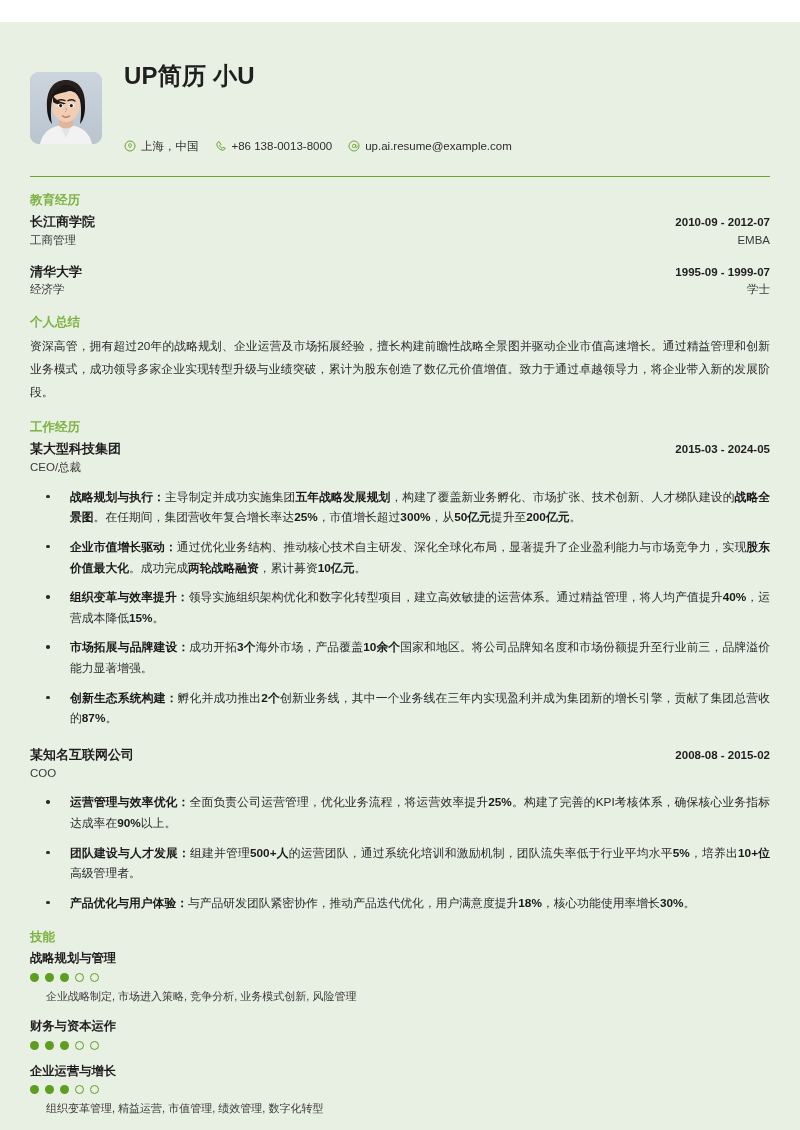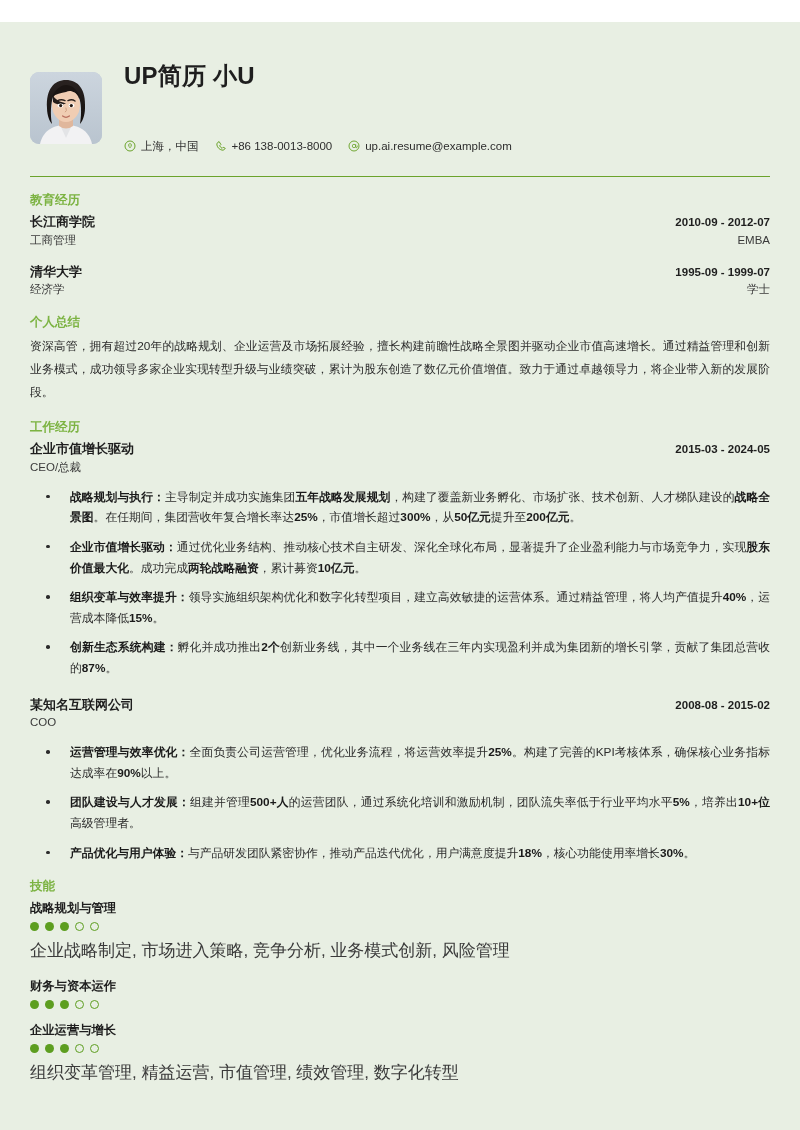--- a/index.html
+++ b/index.html
@@ -181,23 +181,24 @@
   .dot {
     width: 9px;
     height: 9px;
     border-radius: 50%;
     margin-right: 6px;
     box-sizing: border-box;
   }
   .dot.on  { background: #5d9e20; }
   .dot.off { background: transparent; border: 1.6px solid #5d9e20; }
   .skill-items {
-    font-size: 17px;
+    font-size: 11px;
     color: #3a3a3a;
     line-height: 1.6;
+    margin-left: 16px;
   }
 </style>
 </head>
 <body>
 
 <div class="top-white"></div>
 
 <div class="page">
 
   <div class="header">
@@ -310,28 +311,29 @@
   <div class="section">
     <div class="section-title">个人总结</div>
     <div class="summary">资深高管，拥有超过20年的战略规划、企业运营及市场拓展经验，擅长构建前瞻性战略全景图并驱动企业市值高速增长。通过精益管理和创新业务模式，成功领导多家企业实现转型升级与业绩突破，累计为股东创造了数亿元价值增值。致力于通过卓越领导力，将企业带入新的发展阶段。</div>
   </div>
 
   <div class="section">
     <div class="section-title">工作经历</div>
 
     <div class="job">
       <div class="entry-row">
-        <div class="entry-primary">企业市值增长驱动</div>
+        <div class="entry-primary">某大型科技集团</div>
         <div class="entry-date">2015-03 - 2024-05</div>
       </div>
       <div class="entry-secondary">CEO/总裁</div>
       <ul class="bullets">
           <li><b>战略规划与执行：</b>主导制定并成功实施集团<b>五年战略发展规划</b>，构建了覆盖新业务孵化、市场扩张、技术创新、人才梯队建设的<b>战略全景图</b>。在任期间，集团营收年复合增长率达<b>25%</b>，市值增长超过<b>300%</b>，从<b>50亿元</b>提升至<b>200亿元</b>。</li>
           <li><b>企业市值增长驱动：</b>通过优化业务结构、推动核心技术自主研发、深化全球化布局，显著提升了企业盈利能力与市场竞争力，实现<b>股东价值最大化</b>。成功完成<b>两轮战略融资</b>，累计募资<b>10亿元</b>。</li>
           <li><b>组织变革与效率提升：</b>领导实施组织架构优化和数字化转型项目，建立高效敏捷的运营体系。通过精益管理，将人均产值提升<b>40%</b>，运营成本降低<b>15%</b>。</li>
+          <li><b>市场拓展与品牌建设：</b>成功开拓<b>3个</b>海外市场，产品覆盖<b>10余个</b>国家和地区。将公司品牌知名度和市场份额提升至行业前三，品牌溢价能力显著增强。</li>
           <li><b>创新生态系统构建：</b>孵化并成功推出<b>2个</b>创新业务线，其中一个业务线在三年内实现盈利并成为集团新的增长引擎，贡献了集团总营收的<b>87%</b>。</li>
         </ul>
     </div>
 
     <div class="job">
       <div class="entry-row">
         <div class="entry-primary">某知名互联网公司</div>
         <div class="entry-date">2008-08 - 2015-02</div>
       </div>
       <div class="entry-secondary">COO</div>

